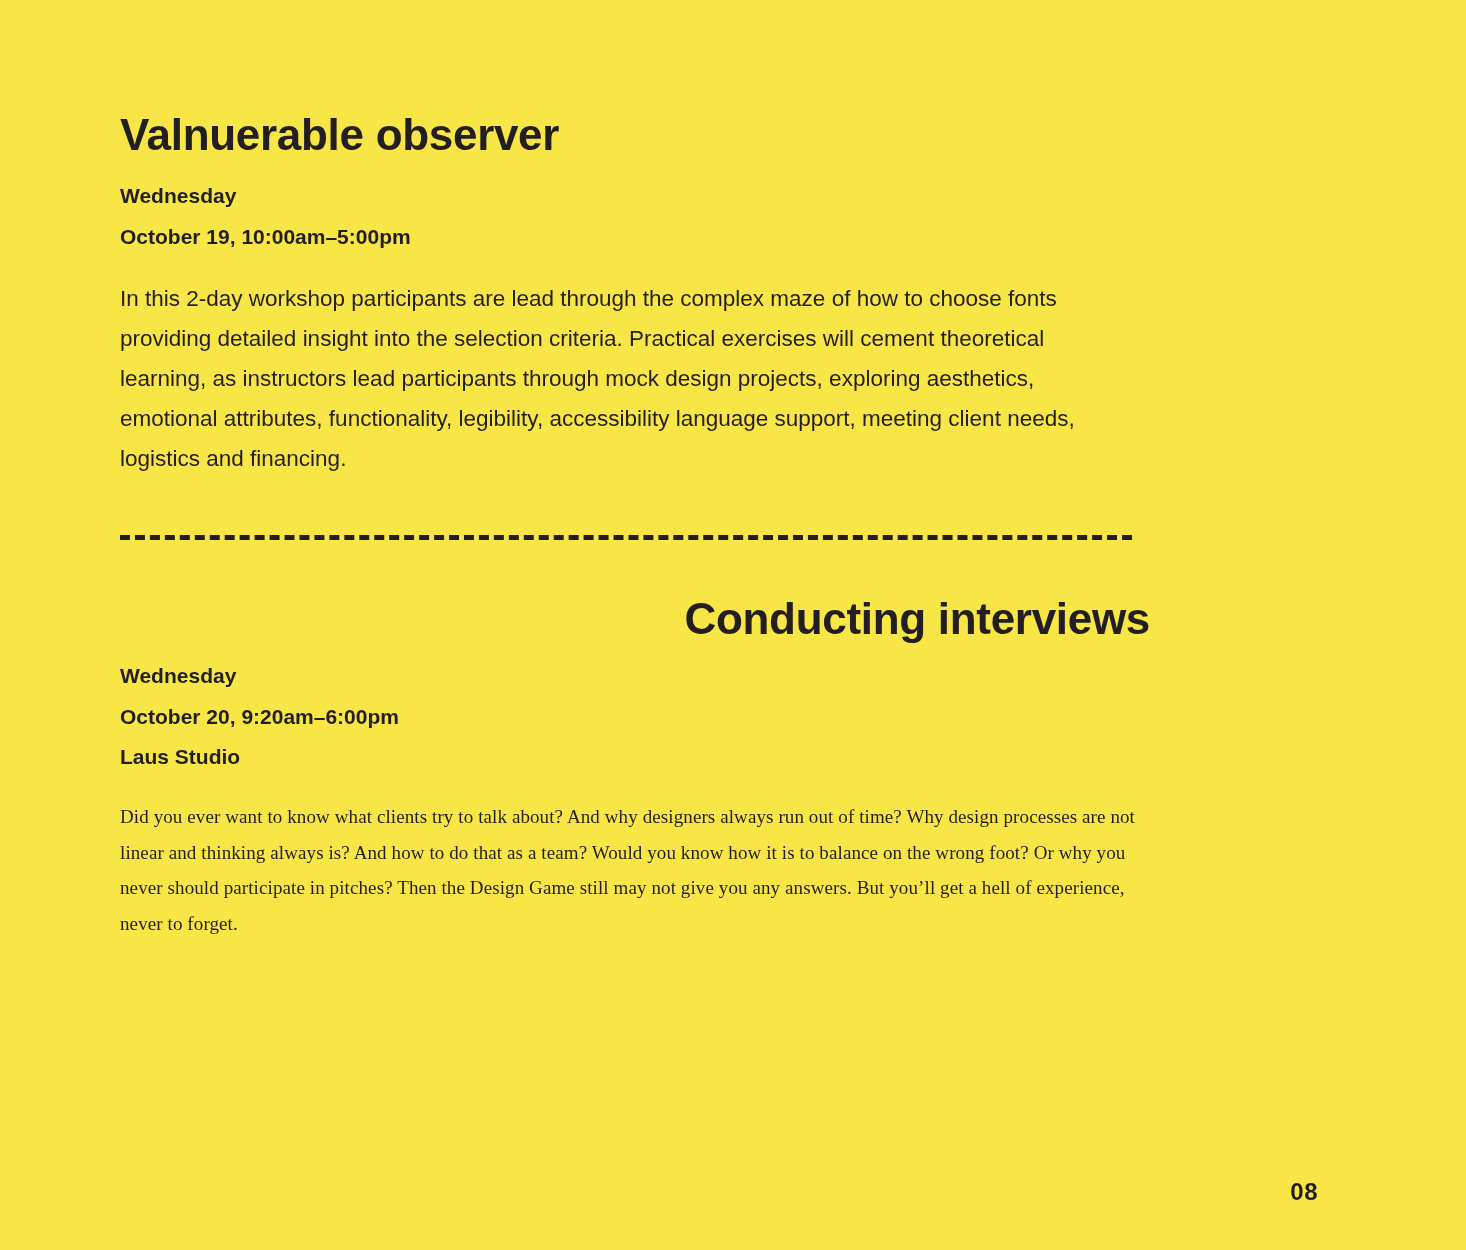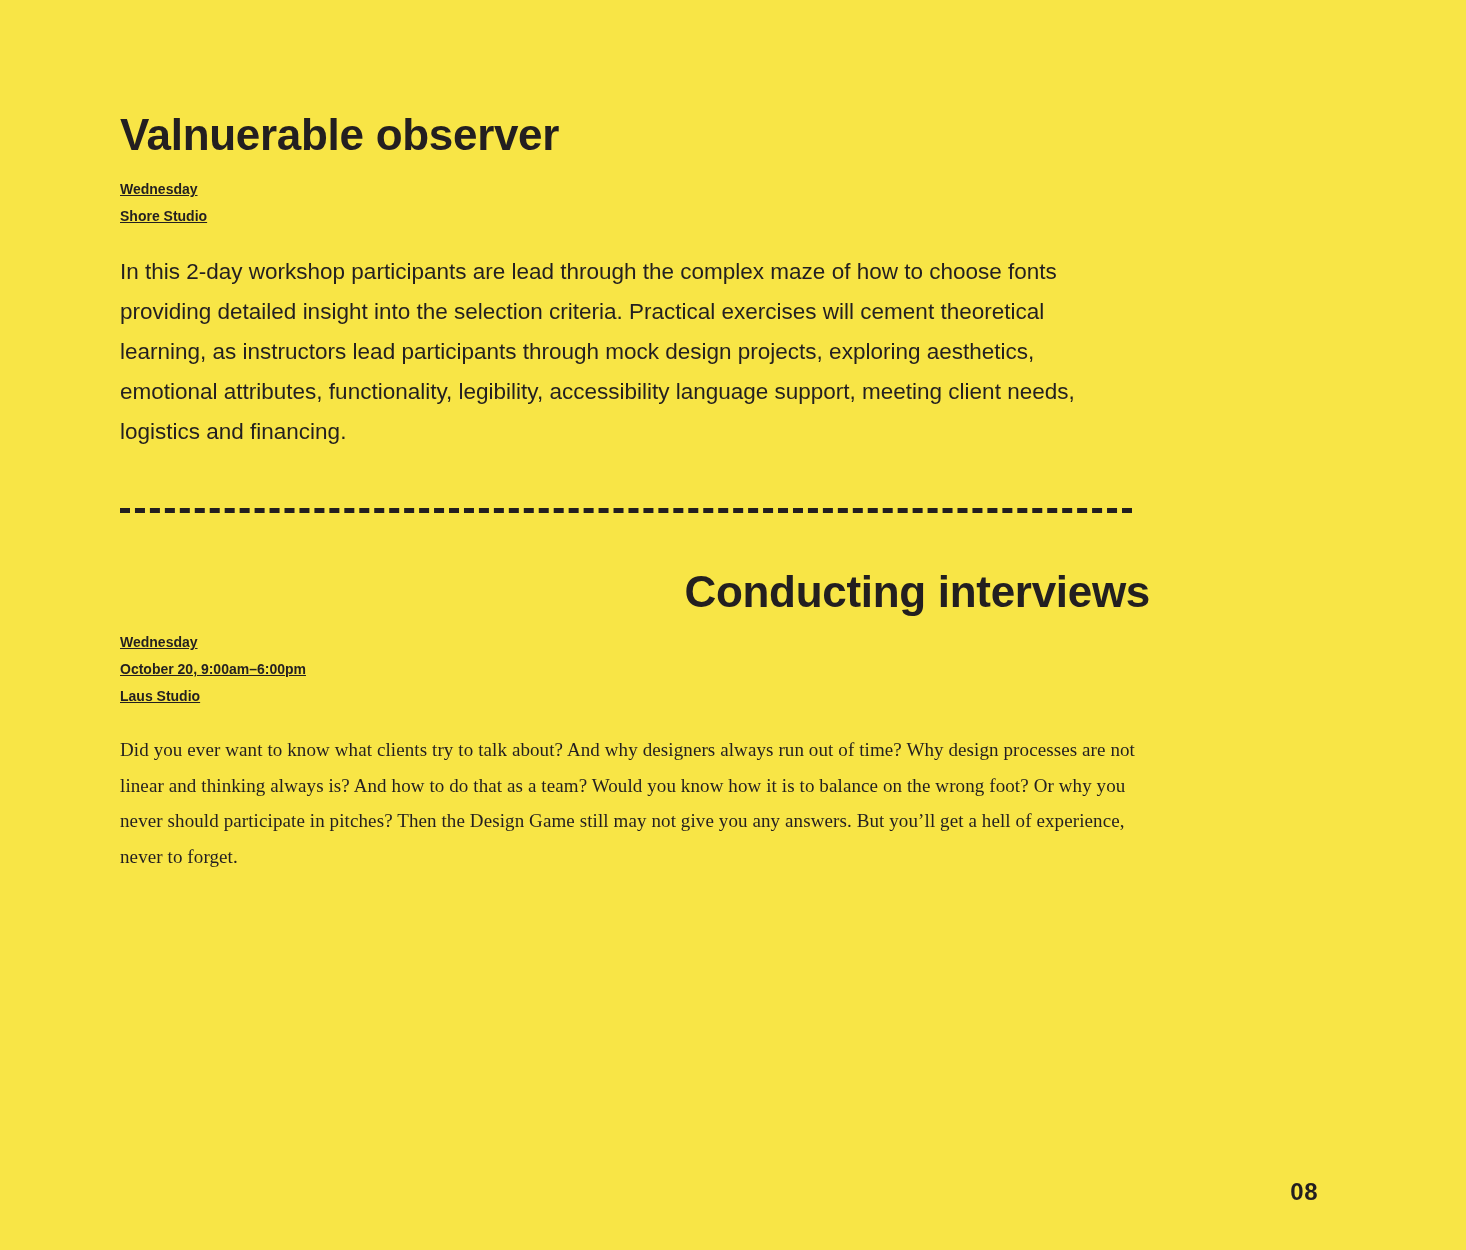--- a/index.html
+++ b/index.html
@@ -30,25 +30,24 @@
 
   .entry-title {
     font-size: 44px;
     font-weight: bold;
     letter-spacing: -0.3px;
     line-height: 1.05;
     margin: 0 0 18px 0;
   }
 
   .meta {
-    font-size: 14px;
+    font-size: 21px;
     font-weight: bold;
     line-height: 1.92;
     margin: 0 0 22px 0;
-    text-decoration: underline;
   }
   .meta div {
     white-space: nowrap;
   }
 
   .body-text {
     font-size: 22.5px;
     line-height: 1.78;
     margin: 0;
     max-width: 1010px;
@@ -85,32 +84,32 @@
 </head>
 <body>
 
 <div class="page">
   <div class="content">
 
     <section class="entry entry-1">
       <h1 class="entry-title">Valnuerable observer</h1>
       <div class="meta">
         <div>Wednesday</div>
-        <div>Shore Studio</div>
+        <div>October 19, 10:00am–5:00pm</div>
       </div>
       <p class="body-text">In this 2-day workshop participants are lead through the complex maze of how to choose fonts providing detailed insight into the selection criteria. Practical exercises will cement theoretical learning, as instructors lead participants through mock design projects, exploring aesthetics, emotional attributes, functionality, legibility, accessibility language support, meeting client needs, logistics and financing.</p>
     </section>
 
     <div class="divider"></div>
 
     <section class="entry entry-2">
       <h1 class="entry-title">Conducting interviews</h1>
       <div class="meta">
         <div>Wednesday</div>
-        <div>October 20, 9:00am–6:00pm</div>
+        <div>October 20, 9:20am–6:00pm</div>
         <div>Laus Studio</div>
       </div>
       <p class="body-text">Did you ever want to know what clients try to talk about? And why designers always run out of time? Why design processes are not linear and thinking always is? And how to do that as a team? Would you know how it is to balance on the wrong foot? Or why you never should participate in pitches? Then the Design Game still may not give you any answers. But you’ll get a hell of experience, never to forget.</p>
     </section>
 
   </div>
 
   <div class="page-number">08</div>
 </div>
 

